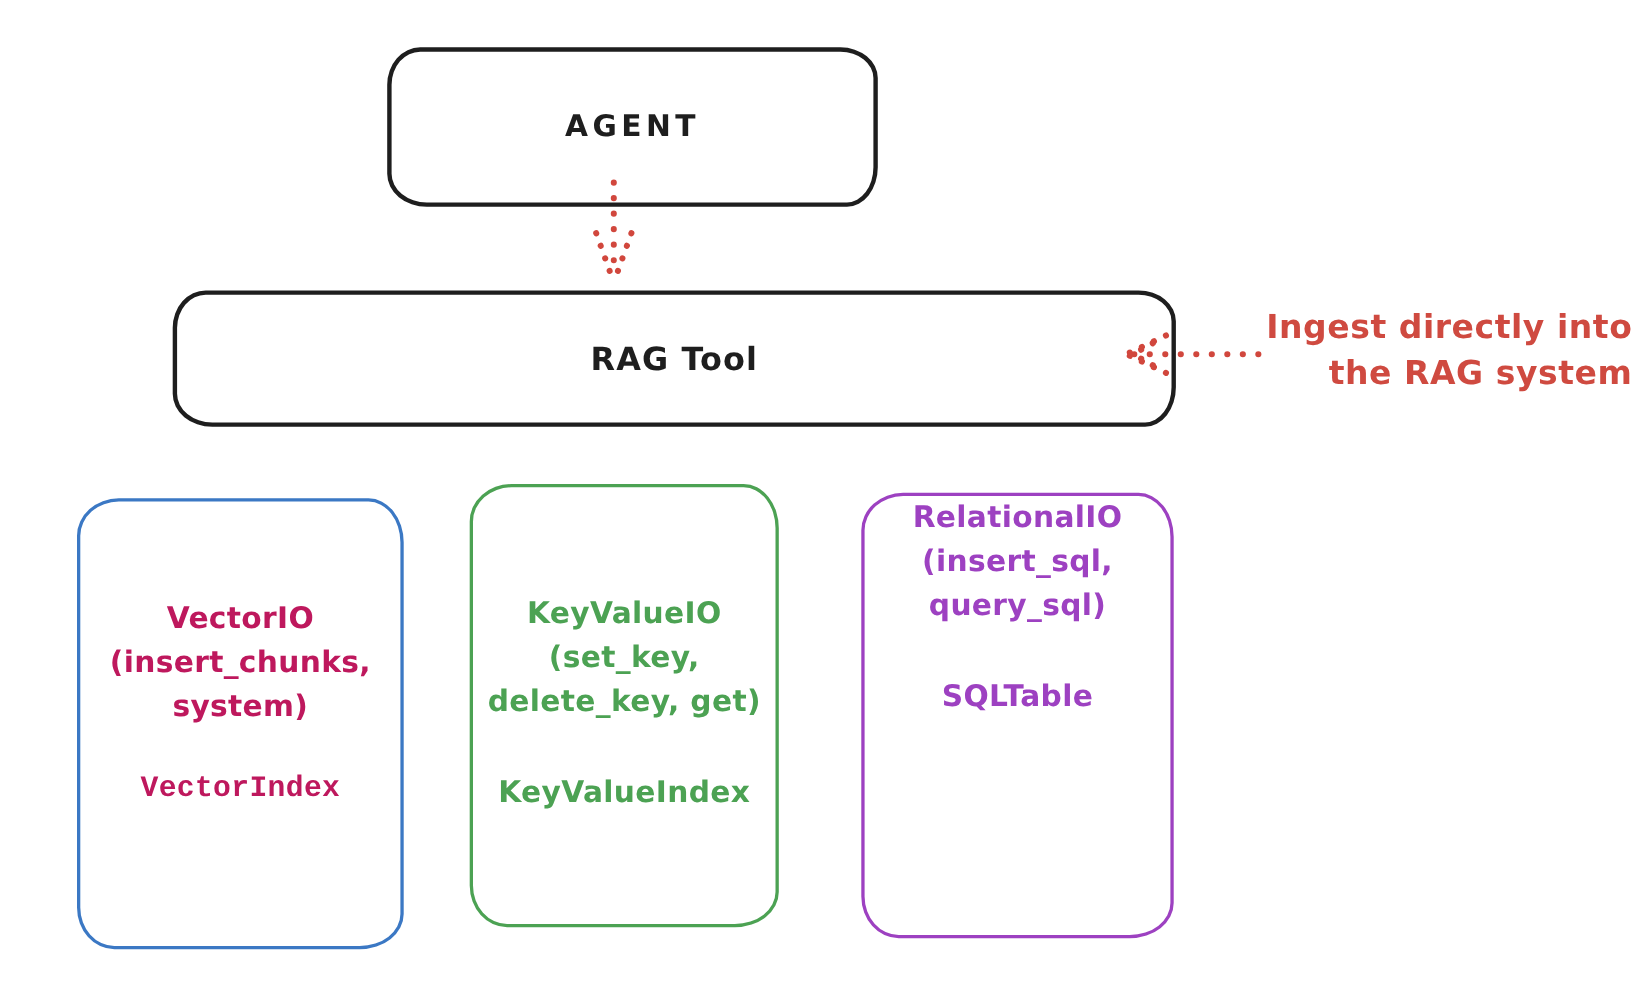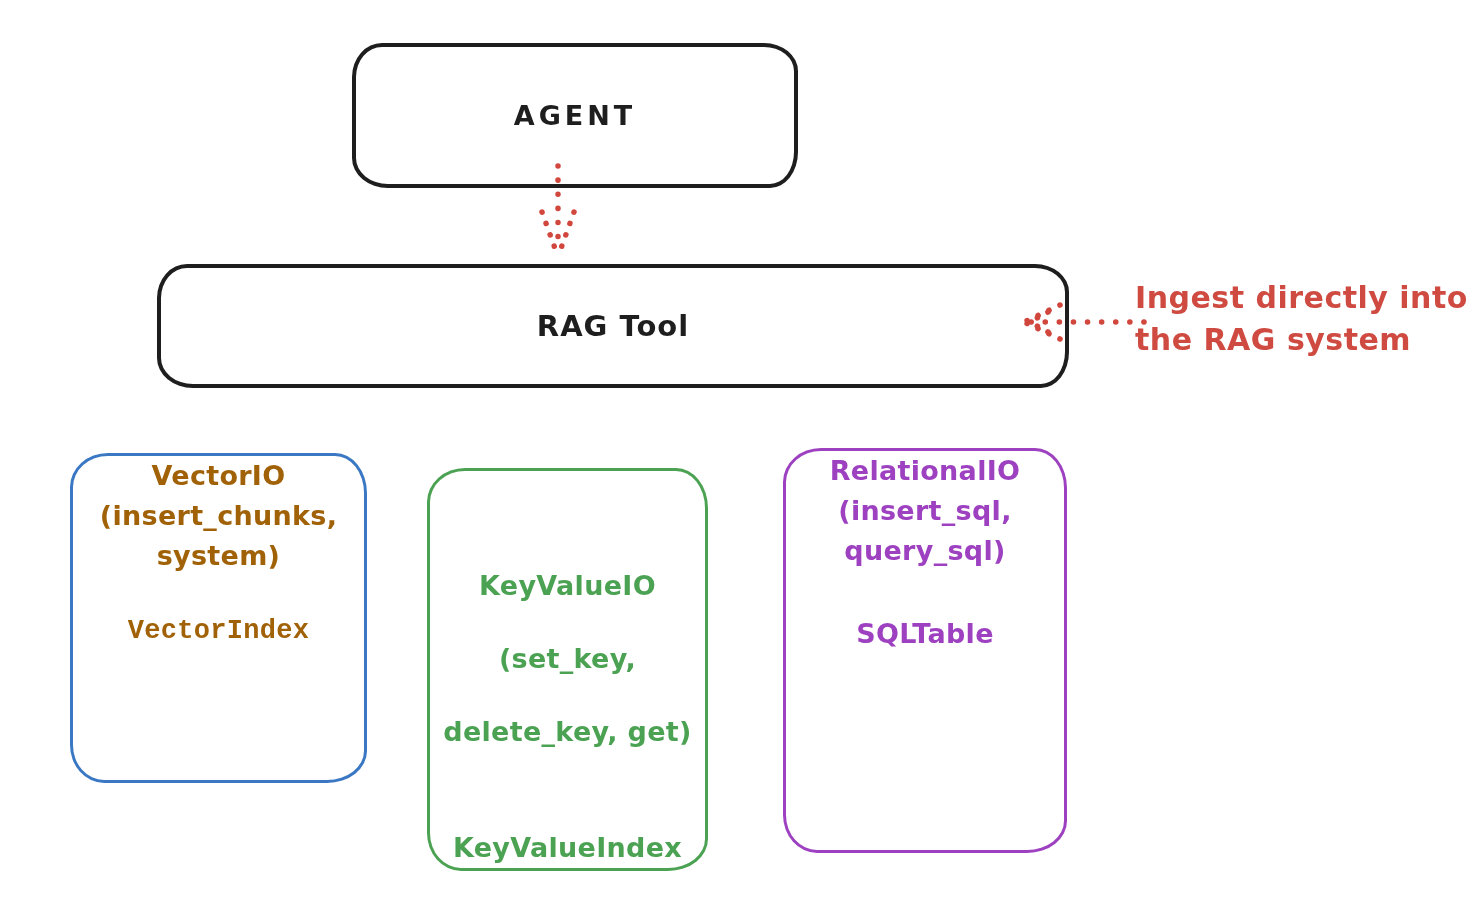--- a/index.html
+++ b/index.html
@@ -57,29 +57,29 @@
   }
   .io-box .line,
   .io-box .index-label {
     font-size: 27px;
     font-weight: 600;
     line-height: 40px;
     letter-spacing: 0.3px;
     white-space: nowrap;
   }
   .vector-box {
-    left: 70px; top: 453px; width: 297px; height: 330px;
-    border-color: #3b78c4; color: #a16207;
+    left: 70px; top: 453px; width: 297px; height: 410px;
+    border-color: #3b78c4; color: #be185d;
+    padding-top: 87px;
   }
   .vector-box .index-label { margin-top: 35px; font-family: Liberation Mono, monospace; }
   .keyvalue-box {
-    left: 427px; top: 468px; width: 281px; height: 403px;
+    left: 427px; top: 440px; width: 281px; height: 403px;
     border-color: #4ca253; color: #4ca253;
     padding-top: 95px;
-    justify-content: space-between;
   }
   .keyvalue-box .index-label { margin-top: 43px; }
   .relational-box {
     left: 783px; top: 448px; width: 284px; height: 405px;
     border-color: #9d41c1; color: #9d41c1;
   }
   .relational-box .index-label { margin-top: 43px; }
 
   
   .arrow-svg { position: absolute; overflow: visible; }
@@ -88,21 +88,21 @@
     stroke-width: 5.5;
     stroke-linecap: round;
   }
   .dotted-shaft { stroke-dasharray: 0.1 14; }
   .dotted-head  { stroke-dasharray: 0.1 12; }
 
   
   .annotation {
     position: absolute;
     left: 1135px; top: 277px; width: 349px;
-    text-align: left;
+    text-align: right;
     color: #cf4a40;
     font-size: 30px;
     font-weight: 700;
     line-height: 42px;
     letter-spacing: 0.5px;
   }
 </style>
 </head>
 <body>
 

